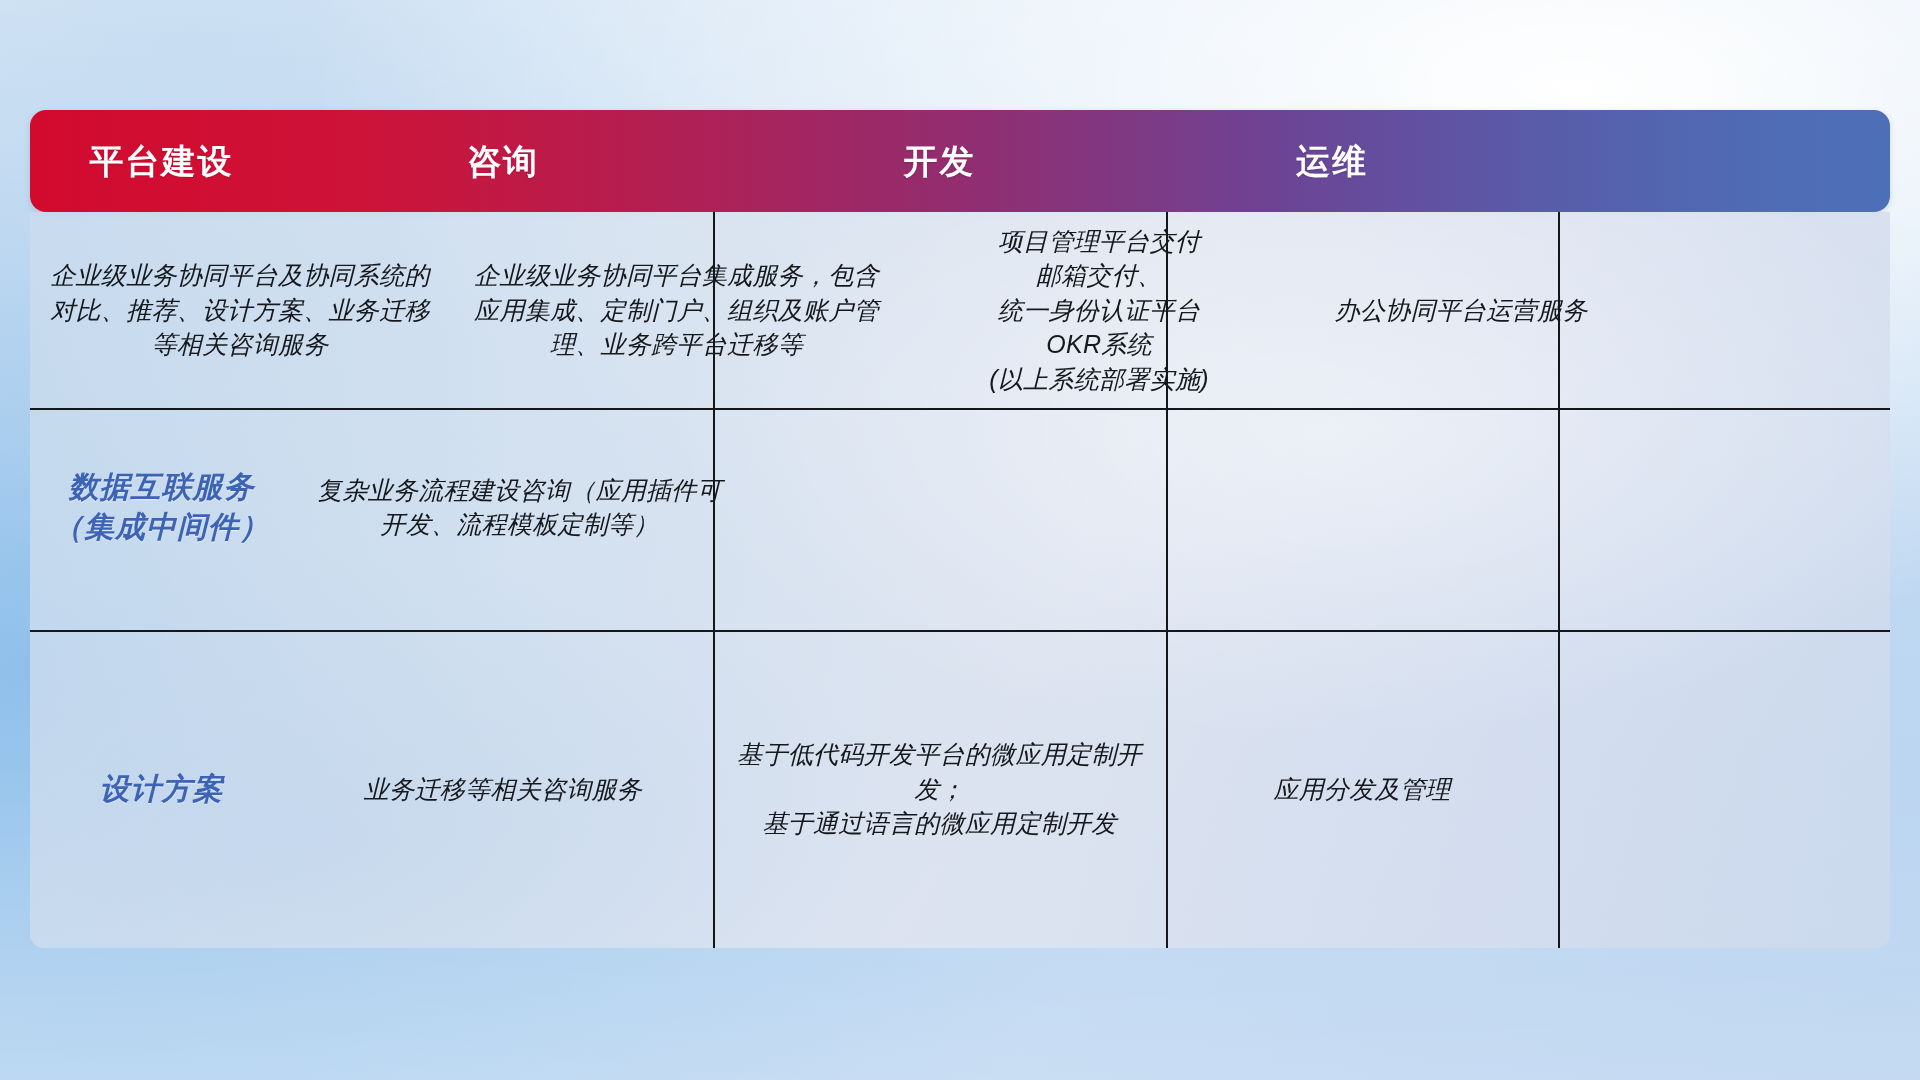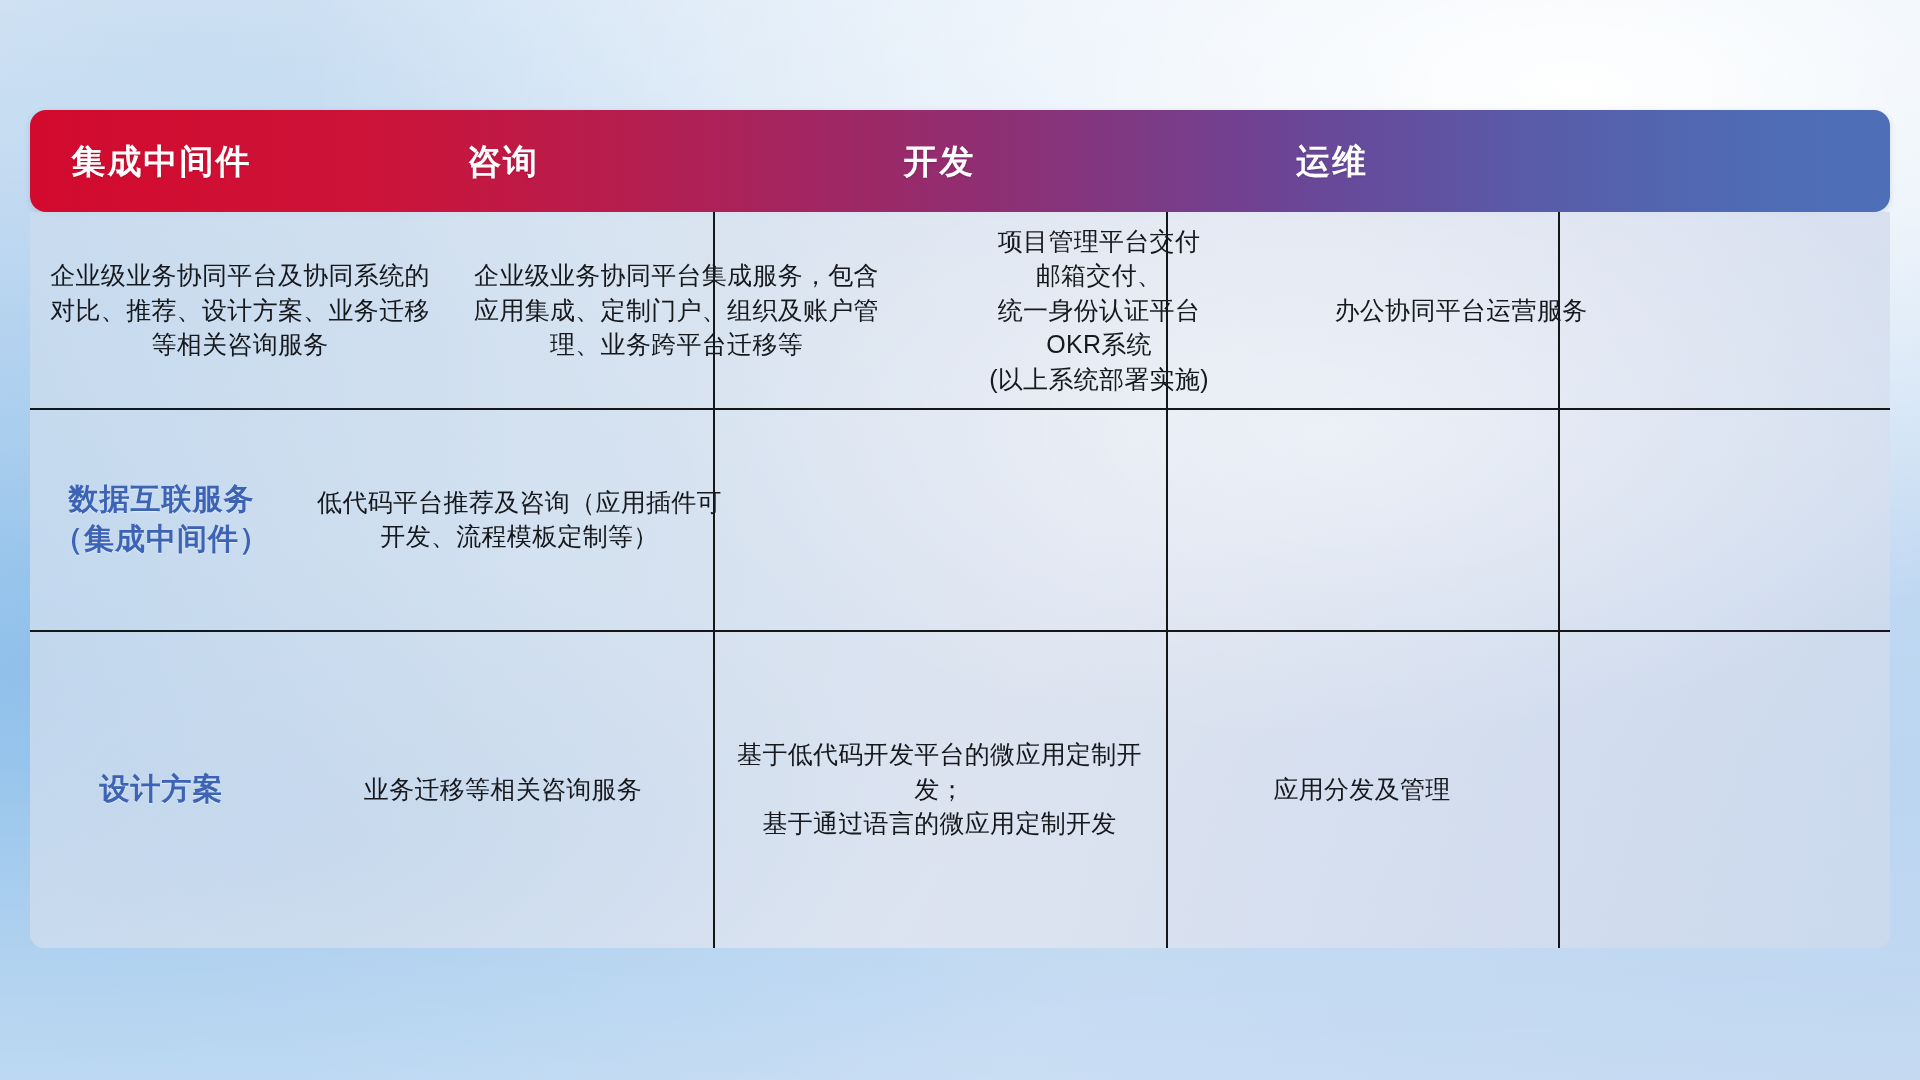--- a/index.html
+++ b/index.html
@@ -50,21 +50,21 @@
       linear-gradient(115deg, rgba(203,220,238,.75) 0%, rgba(218,228,240,.85) 30%,
                                rgba(224,229,240,.9) 55%, rgba(214,222,238,.85) 80%, rgba(206,218,236,.8) 100%);
     overflow:hidden;
   }
   #tbody .glow{position:absolute;inset:0;
      background:radial-gradient(60% 70% at 70% 30%, rgba(255,255,255,.45) 0%, rgba(255,255,255,0) 60%),
                 radial-gradient(50% 60% at 15% 85%, rgba(186,208,234,.45) 0%, rgba(186,208,234,0) 65%);}
 
   .row{position:absolute;left:0;width:1860px;display:flex;}
   .row.r1{top:0;height:196px;}
-  .row.r2{top:196px;height:222px;}
+  .row.r2{top:184px;height:222px;}
   .row.r3{top:418px;height:318px;}
 
   .hr{position:absolute;left:0;width:1860px;height:2px;background:#14161a;}
   .hr.h1{top:196px;}
   .hr.h2{top:418px;}
 
   .vr{position:absolute;width:2px;background:#14161a;}
 
   .cell{display:flex;align-items:center;justify-content:center;
         box-sizing:border-box;position:relative;z-index:2;}
@@ -75,32 +75,32 @@
   }
   .desc{
     color:#15181c;font-size:25px;line-height:1.38;text-align:center;
     letter-spacing:.3px;
   }
   .c0{width:263px;}
   .c1{width:420px;}
   .c2{width:453px;}
   .c3{width:392px;}
   .c4{width:332px;}
-  .pad{padding:0 16px;}
+  .pad{padding:0 16px;font-style:italic;}
 </style>
 </head>
 <body>
 
 <div id="bg"></div>
 <div id="bg2"></div>
 
 <div id="table">
 
   <div id="thead">
-    <div class="hcell c0">集成中间件</div>
+    <div class="hcell c0">平台建设</div>
     <div class="hcell c1">咨询</div>
     <div class="hcell c2">开发</div>
     <div class="hcell c4">运维</div>
   </div>
 
   <div id="tbody">
     <div class="glow"></div>
 
     <div class="vr" style="left:683px;top:0;height:736px;"></div>
     <div class="vr" style="left:1136px;top:0;height:736px;"></div>
@@ -122,21 +122,21 @@
       <div class="cell c4 pad">
         <div class="desc">办公协同平台运营服务</div>
       </div>
     </div>
 
     <div class="row r2">
       <div class="cell c0 pad">
         <div class="cat">数据互联服务<br>（集成中间件）</div>
       </div>
       <div class="cell c2 pad">
-        <div class="desc">低代码平台推荐及咨询（应用插件可开发、流程模板定制等）</div>
+        <div class="desc">复杂业务流程建设咨询（应用插件可开发、流程模板定制等）</div>
       </div>
       <div class="cell c3 pad">
         <div class="desc"></div>
       </div>
       <div class="cell c4 pad">
         <div class="desc"></div>
       </div>
     </div>
 
     <div class="row r3">

